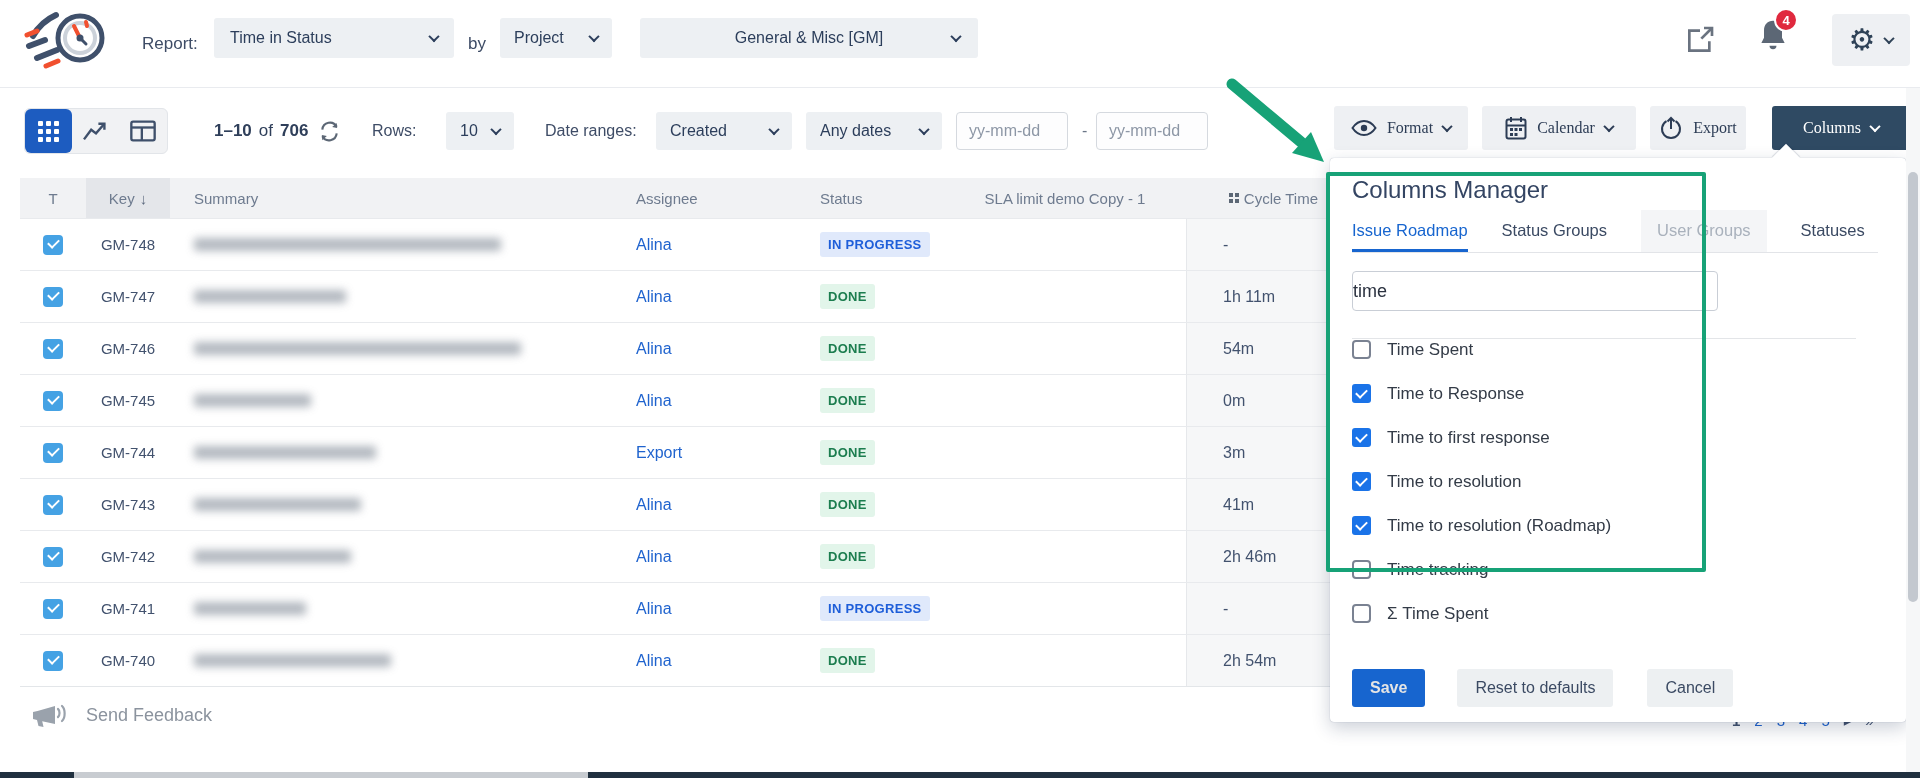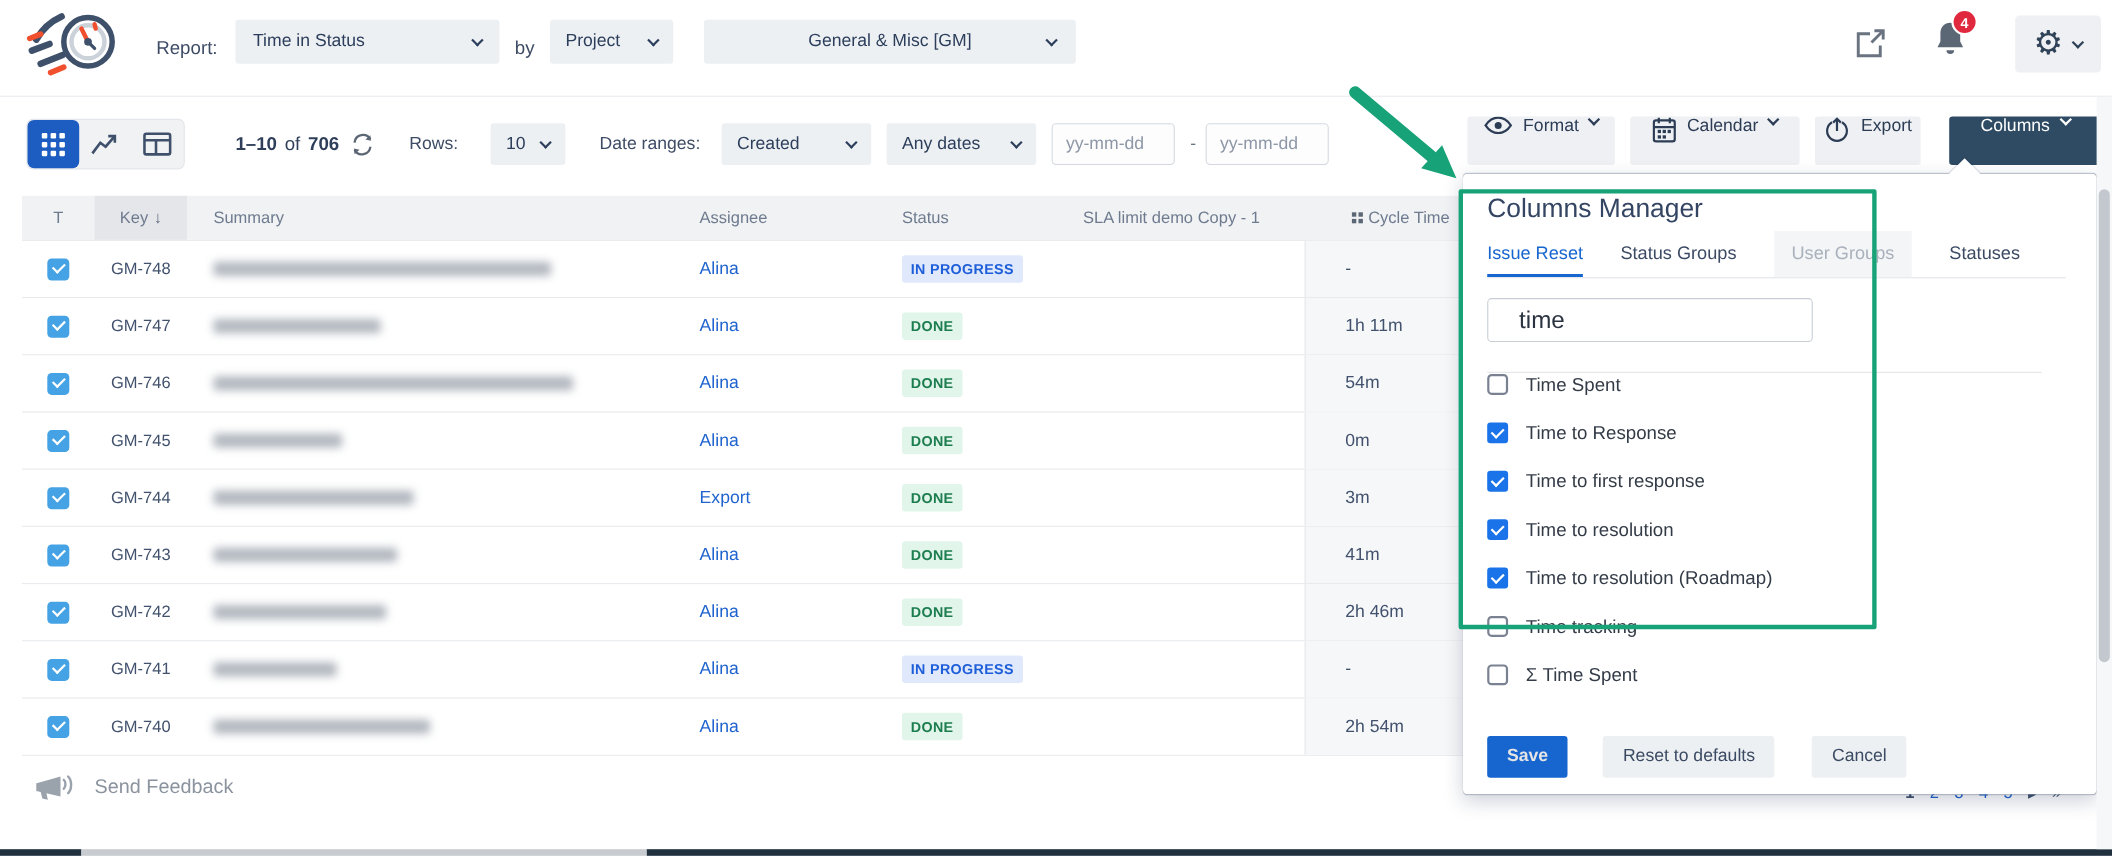--- a/index.html
+++ b/index.html
@@ -42,21 +42,21 @@
   #dateranges-label { position: absolute; left: 545px; top: 108px; height: 46px; display: flex; align-items: center; font-size: 16px; color: #3e4c66; z-index: 2; }
   #sel-created { position: absolute; left: 656px; top: 112px; width: 136px; height: 38px; padding: 0 14px; z-index: 2; }
   #sel-created .chev { margin-left: auto; }
   #sel-anydates { position: absolute; left: 806px; top: 112px; width: 136px; height: 38px; padding: 0 14px; z-index: 2; }
   #sel-anydates .chev { margin-left: auto; }
   .dinput { position: absolute; top: 112px; width: 112px; height: 38px; border: 1px solid #d5d9df; border-radius: 4px; background: #fdfdfe; color: #2c3e5b; font-size: 16px; padding: 0 12px; font-family: "Liberation Sans", sans-serif; z-index: 2; }
   .dinput::placeholder { color: #8d97a6; }
   #date-from { left: 956px; }
   #date-to { left: 1096px; }
   #date-dash { position: absolute; left: 1082px; top: 112px; height: 38px; display: flex; align-items: center; color: #6a7687; z-index: 2; }
-  .tbtn { position: absolute; top: 106px; height: 44px; background: #eef0f3; border-radius: 3px; display: flex; align-items: flex-start; justify-content: center; gap: 10px; font-size: 16px; color: #2c3c55; cursor: pointer; z-index: 2; }
+  .tbtn { position: absolute; top: 106px; height: 44px; background: #eef0f3; border-radius: 3px; display: flex; align-items: center; justify-content: center; gap: 10px; font-size: 16px; color: #2c3c55; cursor: pointer; z-index: 2; font-family: Liberation Serif, serif; }
   #btn-format { left: 1334px; width: 134px; }
   #btn-calendar { left: 1482px; width: 154px; }
   #btn-export { left: 1650px; width: 96px; }
   #btn-columns { left: 1772px; width: 138px; background: var(--c-columns_btn_bg, #2f4a63); color: #fff; }
 
   
   #table { position: absolute; left: 20px; top: 178px; width: 1886px; border-bottom: 1px solid #e3e6e9; z-index: 1; }
   .grid-cols { display: grid; grid-template-columns: 66px 84px 442px 188px 166px 220px 144px 1fr; }
   #thead { height: 40px; background: #f1f2f4; color: #6e7b8f; font-size: 15px; align-items: center; }
   .th-type { text-align: center; }
@@ -97,21 +97,21 @@
   #pg-scroll-thumb { position: absolute; right: 2px; top: 84px; width: 10px; height: 430px; background: #c3c8cf; border-radius: 5px; cursor: pointer; }
 
   
   #popup { position: absolute; left: 1330px; top: 158px; width: 576px; height: 564px; background: #fff; border-radius: 4px; box-shadow: 0 0 1px rgba(23,43,77,.4), 0 6px 18px rgba(23,43,77,.22); z-index: 10; }
   #popup-caret { position: absolute; left: 446px; top: -10px; width: 20px; height: 20px; background: #fff; transform: rotate(45deg); box-shadow: -1px -1px 1px rgba(23,43,77,.15); }
   .pp-title { margin: 18px 0 0 22px; font-size: 24px; font-weight: 400; color: #344563; }
   .pp-tabs { display: flex; align-items: flex-end; margin: 6px 28px 0 22px; border-bottom: 1px solid #e2e4e8; font-size: 16.5px; }
   .pp-tab { margin-right: 34px; padding-bottom: 12px; color: #3b4a63; cursor: pointer; white-space: nowrap; }
   .pp-tab.active { color: var(--c-accent_blue, #1765cf); box-shadow: inset 0 -3px 0 var(--c-accent_blue, #1765cf); }
   .pp-tab.disabled { color: #a9b1bc; background: #f4f5f7; padding: 11px 16px 12px; cursor: default; }
-  .pp-search { margin: 18px 0 0 22px; width: 296px; height: 40px; border: 1px solid #c9ced6; border-radius: 4px; font-size: 22px; color: #2b3240; padding: 0 28px; font-family: "Liberation Sans", sans-serif; display: block; background: #fff; }
+  .pp-search { margin: 18px 0 0 22px; width: 366px; height: 40px; border: 1px solid #c9ced6; border-radius: 4px; font-size: 18px; color: #2b3240; padding: 0 0; font-family: "Liberation Sans", sans-serif; display: block; background: #fff; }
   .pp-div { margin: 27px 0 0 22px; width: 504px; border-top: 1px solid #e3e5e8; }
   #pp-list { margin: 0 0 0 22px; padding-top: 1px; }
   .pp-item { height: 44px; display: flex; align-items: flex-start; gap: 16px; font-size: 17px; color: #333b47; }
   .pp-cb { width: 19px; height: 19px; border-radius: 3px; flex: none; position: relative; cursor: pointer; }
   .pp-cb.checked { background: var(--c-checkbox_blue, #1a73e8); }
   .pp-cb.checked::after { content: ""; position: absolute; left: 4px; top: 4.5px; width: 9px; height: 5px; border-left: 2.5px solid #fff; border-bottom: 2.5px solid #fff; transform: rotate(-45deg); }
   .pp-cb.un { background: #fff; border: 2px solid #7a8292; border-radius: 4px; }
   .pp-actions { display: flex; align-items: center; margin: 21px 0 0 22px; }
   .btn { height: 38px; border-radius: 3px; display: flex; align-items: center; padding: 0 18px; font-size: 16px; background: #edf0f2; color: #3b4a63; cursor: pointer; }
   .btn.primary { background: var(--c-accent_blue, #1765cf); color: #e5e5e5; font-weight: 700; margin-right: 32px; }
@@ -451,21 +451,21 @@
   <div id="bottom-line">
     <div class="seg1"></div>
       <div class="seg2"></div>
       <div class="seg3"></div>
   </div>
 
   <div id="popup">
     <div id="popup-caret"></div>
     <div class="pp-title">Columns Manager</div>
     <div class="pp-tabs">
-      <span class="pp-tab active">Issue Reset</span>
+      <span class="pp-tab active">Issue Roadmap</span>
       <span class="pp-tab">Status Groups</span>
       <span class="pp-tab disabled">User Groups</span>
       <span class="pp-tab">Statuses</span>
     </div>
     <input class="pp-search" value="time" style="">
     <div class="pp-div"></div>
     <div id="pp-list">
         <div class="pp-item">
       <span class="pp-cb un"></span>
       <span class="pp-label">Time Spent</span>

